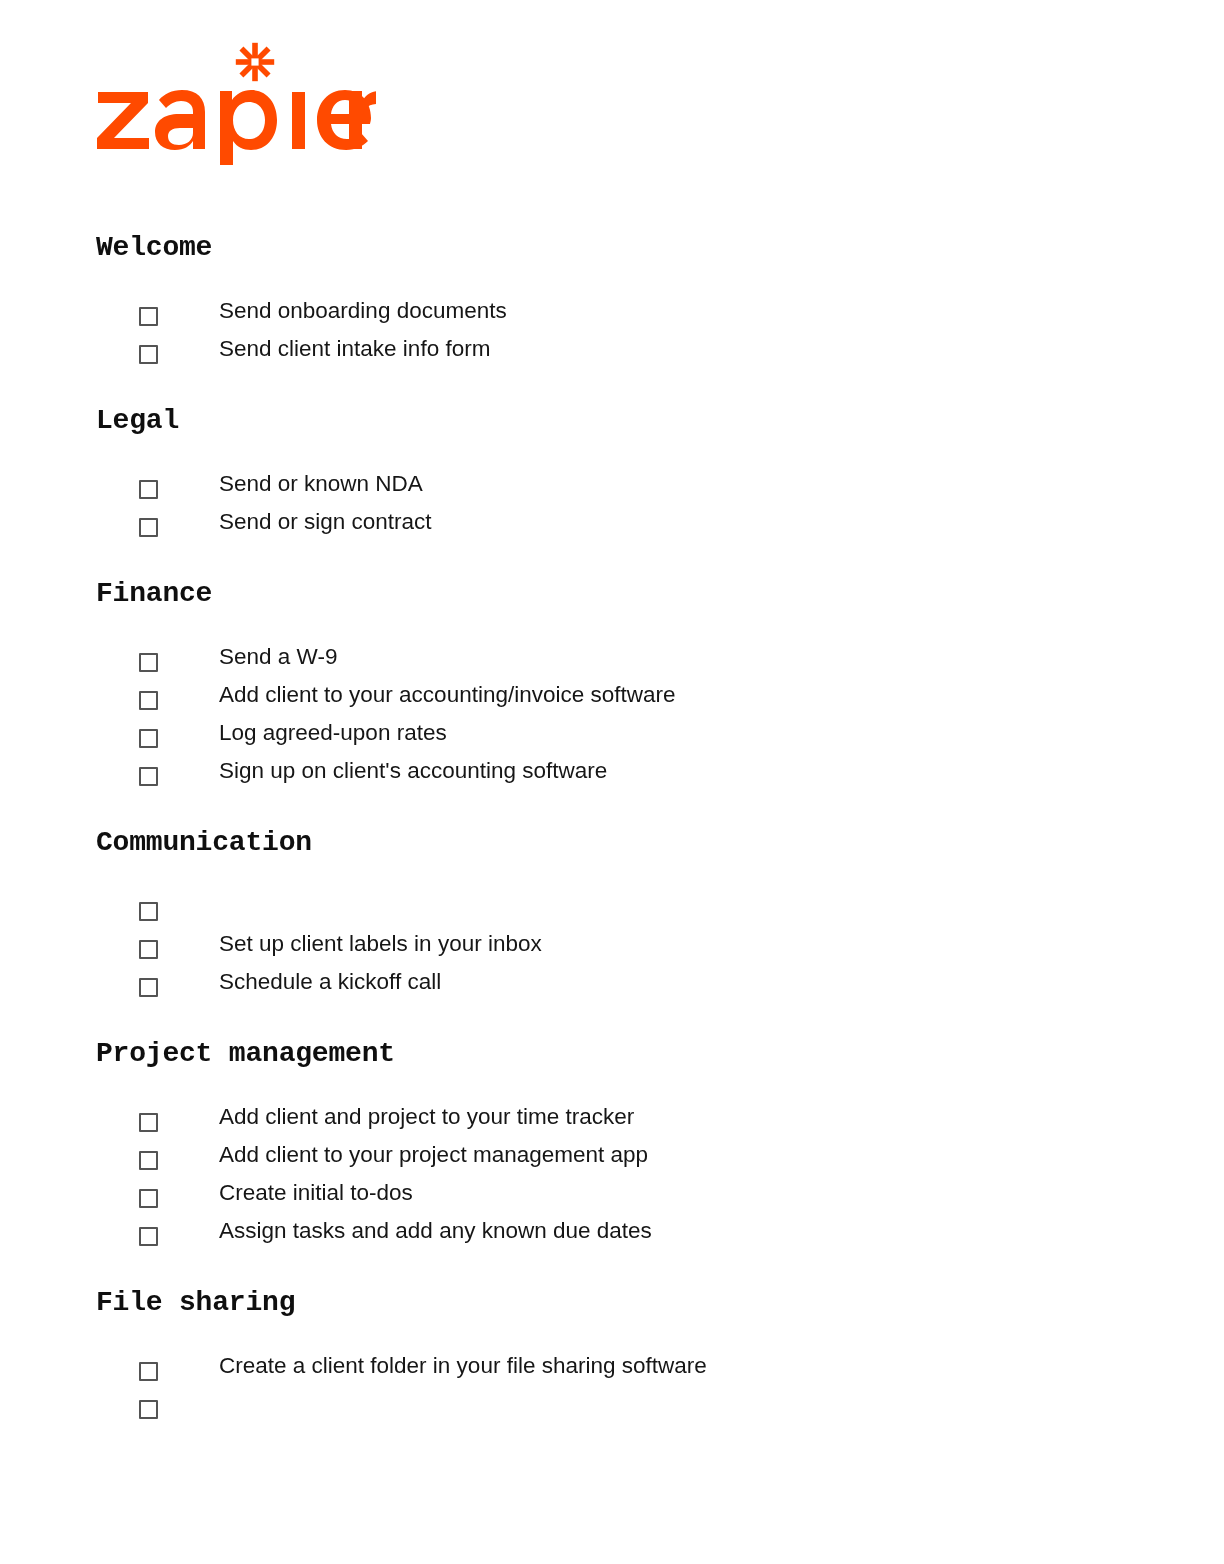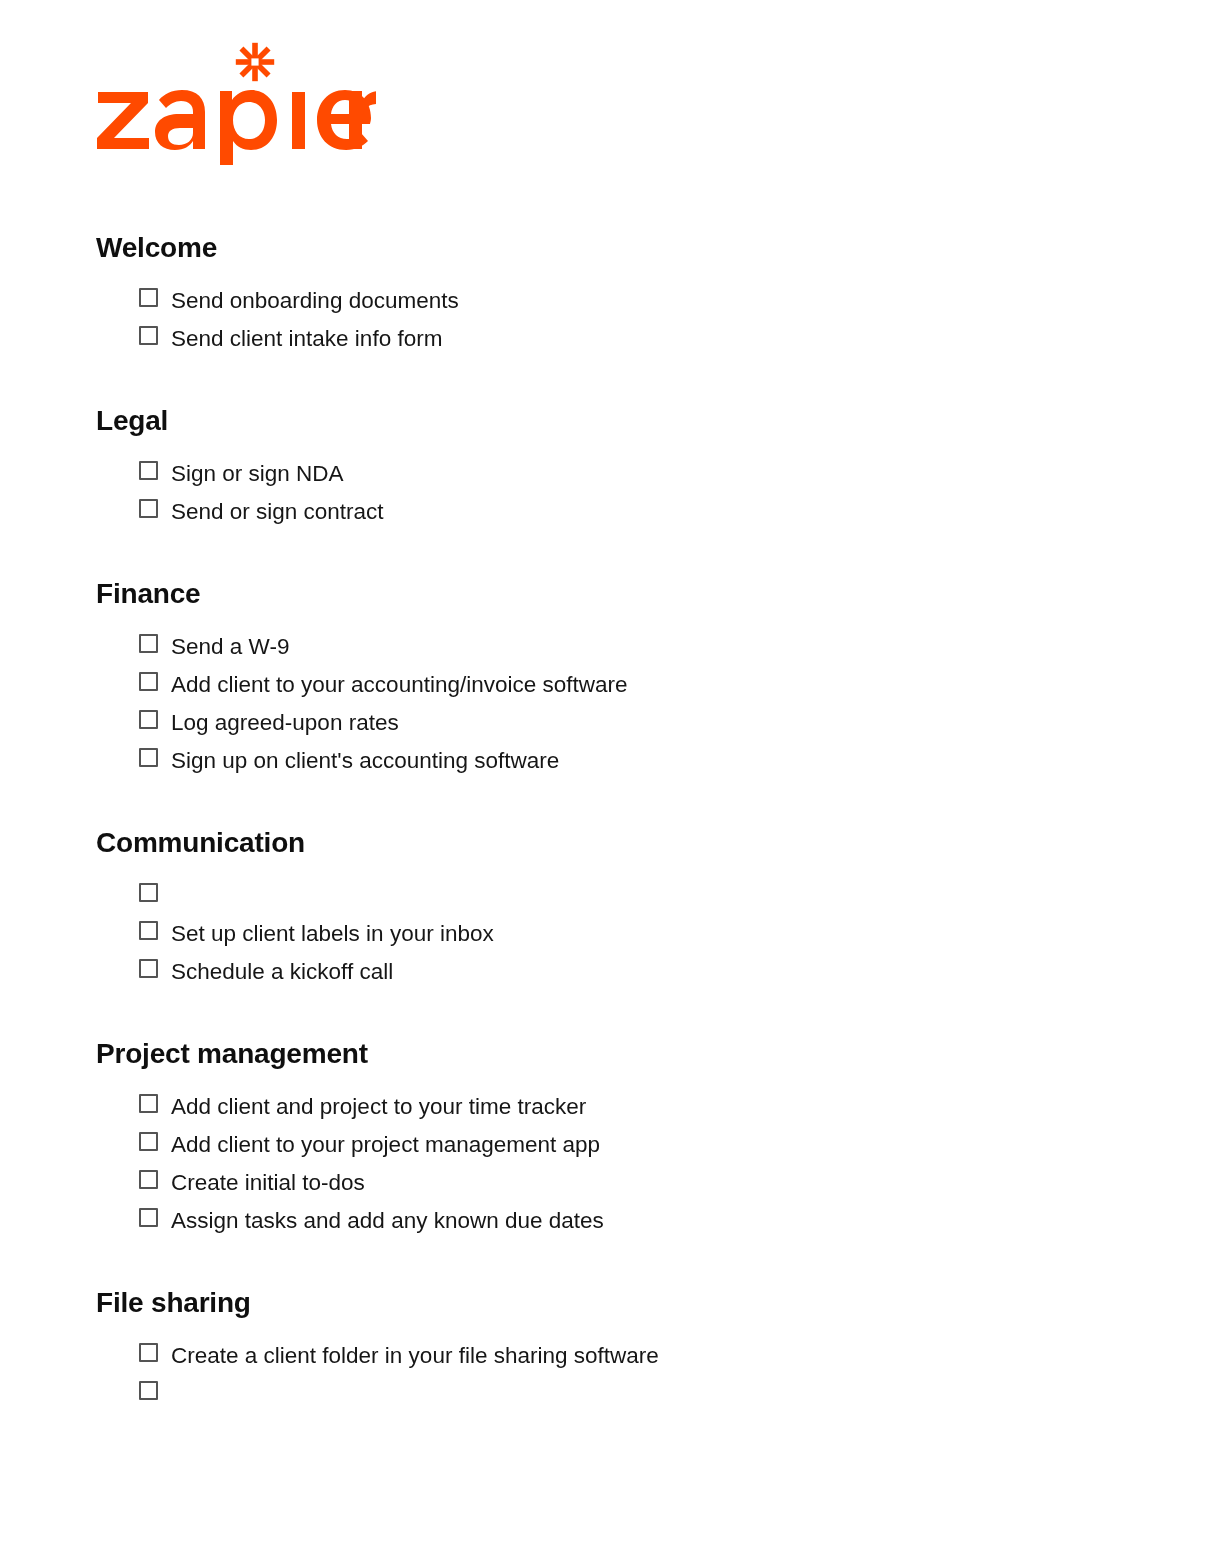--- a/index.html
+++ b/index.html
@@ -62,33 +62,34 @@
   }
 
   .section-heading {
     margin: 0 0 22px 0;
     padding: 0 0 0 96px;
     font-size: 28px;
     line-height: 34px;
     font-weight: bold;
     letter-spacing: -0.2px;
     color: #0f0f0f;
-    font-family: Liberation Sans, sans-serif;
+    font-family: Liberation Mono, monospace;
   }
 
   .task-list {
     list-style: none;
     margin: 0;
     padding: 0 0 0 139px;
   }
 
   .task-item {
     display: flex;
-    align-items: flex-start;
+    align-items: flex-end;
     height: 38px;
+    gap: 48px;
   }
 
   .task-checkbox {
     flex: 0 0 auto;
     width: 19px;
     height: 19px;
     box-sizing: border-box;
     border: 2px solid #545454;
     border-radius: 1px;
     background: #ffffff;
@@ -154,21 +155,21 @@
           <span class="task-label">Send client intake info form</span>
         </li>
       </ul>
     </section>
 
     <section class="section">
       <h2 class="section-heading">Legal</h2>
       <ul class="task-list">
         <li class="task-item">
           <span class="task-checkbox"></span>
-          <span class="task-label">Sign or sign NDA</span>
+          <span class="task-label">Send or known NDA</span>
         </li>
         <li class="task-item">
           <span class="task-checkbox"></span>
           <span class="task-label">Send or sign contract</span>
         </li>
       </ul>
     </section>
 
     <section class="section">
       <h2 class="section-heading">Finance</h2>

